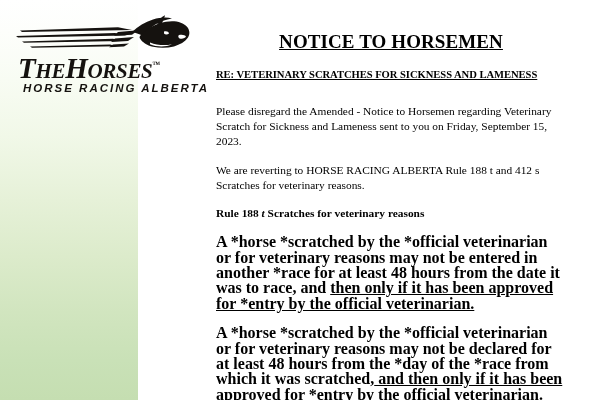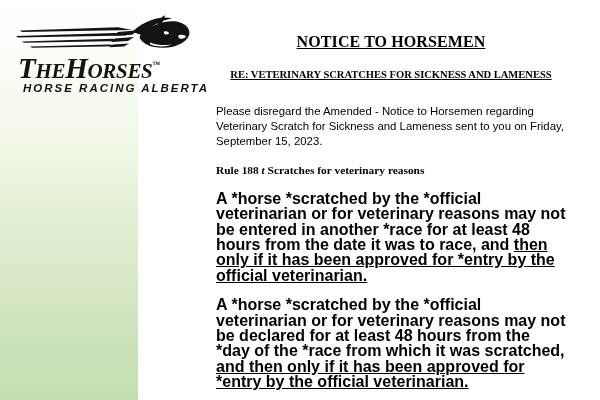--- a/index.html
+++ b/index.html
@@ -111,44 +111,43 @@
   #doc {
     position: absolute;
     left: 216px;
     top: 34px;
     width: 350px;
   }
 
   .doc-title {
     font-family: "Liberation Serif", "DejaVu Serif", serif;
     font-weight: 700;
-    font-size: 16px;
+    font-size: 19px;
     text-align: center;
     text-decoration: underline;
     color: #000000;
     margin: 0 0 18px 0;
     line-height: 16px;
     letter-spacing: 0.1px;
   }
 
   .doc-subject {
     font-family: "Liberation Serif", "DejaVu Serif", serif;
     font-weight: 700;
     font-size: 10.6px;
     text-decoration: underline;
     color: #000000;
     margin: 0 0 22px 0;
     line-height: 14px;
     white-space: nowrap;
     letter-spacing: -0.05px;
-    text-align: center;
   }
 
   .para {
-    font-family: Liberation Sans, sans-serif;
+    font-family: Liberation Serif, serif;
     font-size: 11.4px;
     line-height: 15.2px;
     color: #000000;
     margin: 12px 0 13px 0;
   }
 
   .para.bold,
   .rule-head {
     font-weight: 700;
   }
@@ -226,20 +225,21 @@
   </div>
 
   <div id="doc">
 
     <h1 class="doc-title">NOTICE TO HORSEMEN</h1>
 
     <div class="doc-subject">RE:  VETERINARY SCRATCHES FOR SICKNESS AND LAMENESS</div>
 
     <p class="para">Please disregard the Amended - Notice to Horsemen regarding Veterinary Scratch for Sickness and Lameness sent to you on Friday, September 15, 2023.</p>
 
+    <p class="para">We are reverting to HORSE RACING ALBERTA Rule 188 t and 412 s Scratches for veterinary reasons.</p>
 
     <p class="rule-head"><span>Rule 188 </span><span class="ital">t</span><span> Scratches for veterinary reasons</span></p>
 
     <p class="para bold"><span>A *horse *scratched by the *official veterinarian or for veterinary reasons may not be entered in another *race for at least 48 hours from the date it was to race, and </span><u class="u">then only if it has been approved for *entry by the official veterinarian.</u></p>
 
 
     <p class="para bold"><span>A *horse *scratched by the *official veterinarian or for veterinary reasons may not be declared for at least 48 hours from the *day of the *race from which it was scratched,</span><u class="u"> and then only if it has been approved for *entry by the official veterinarian.</u></p>
 
   </div>
 </div>

